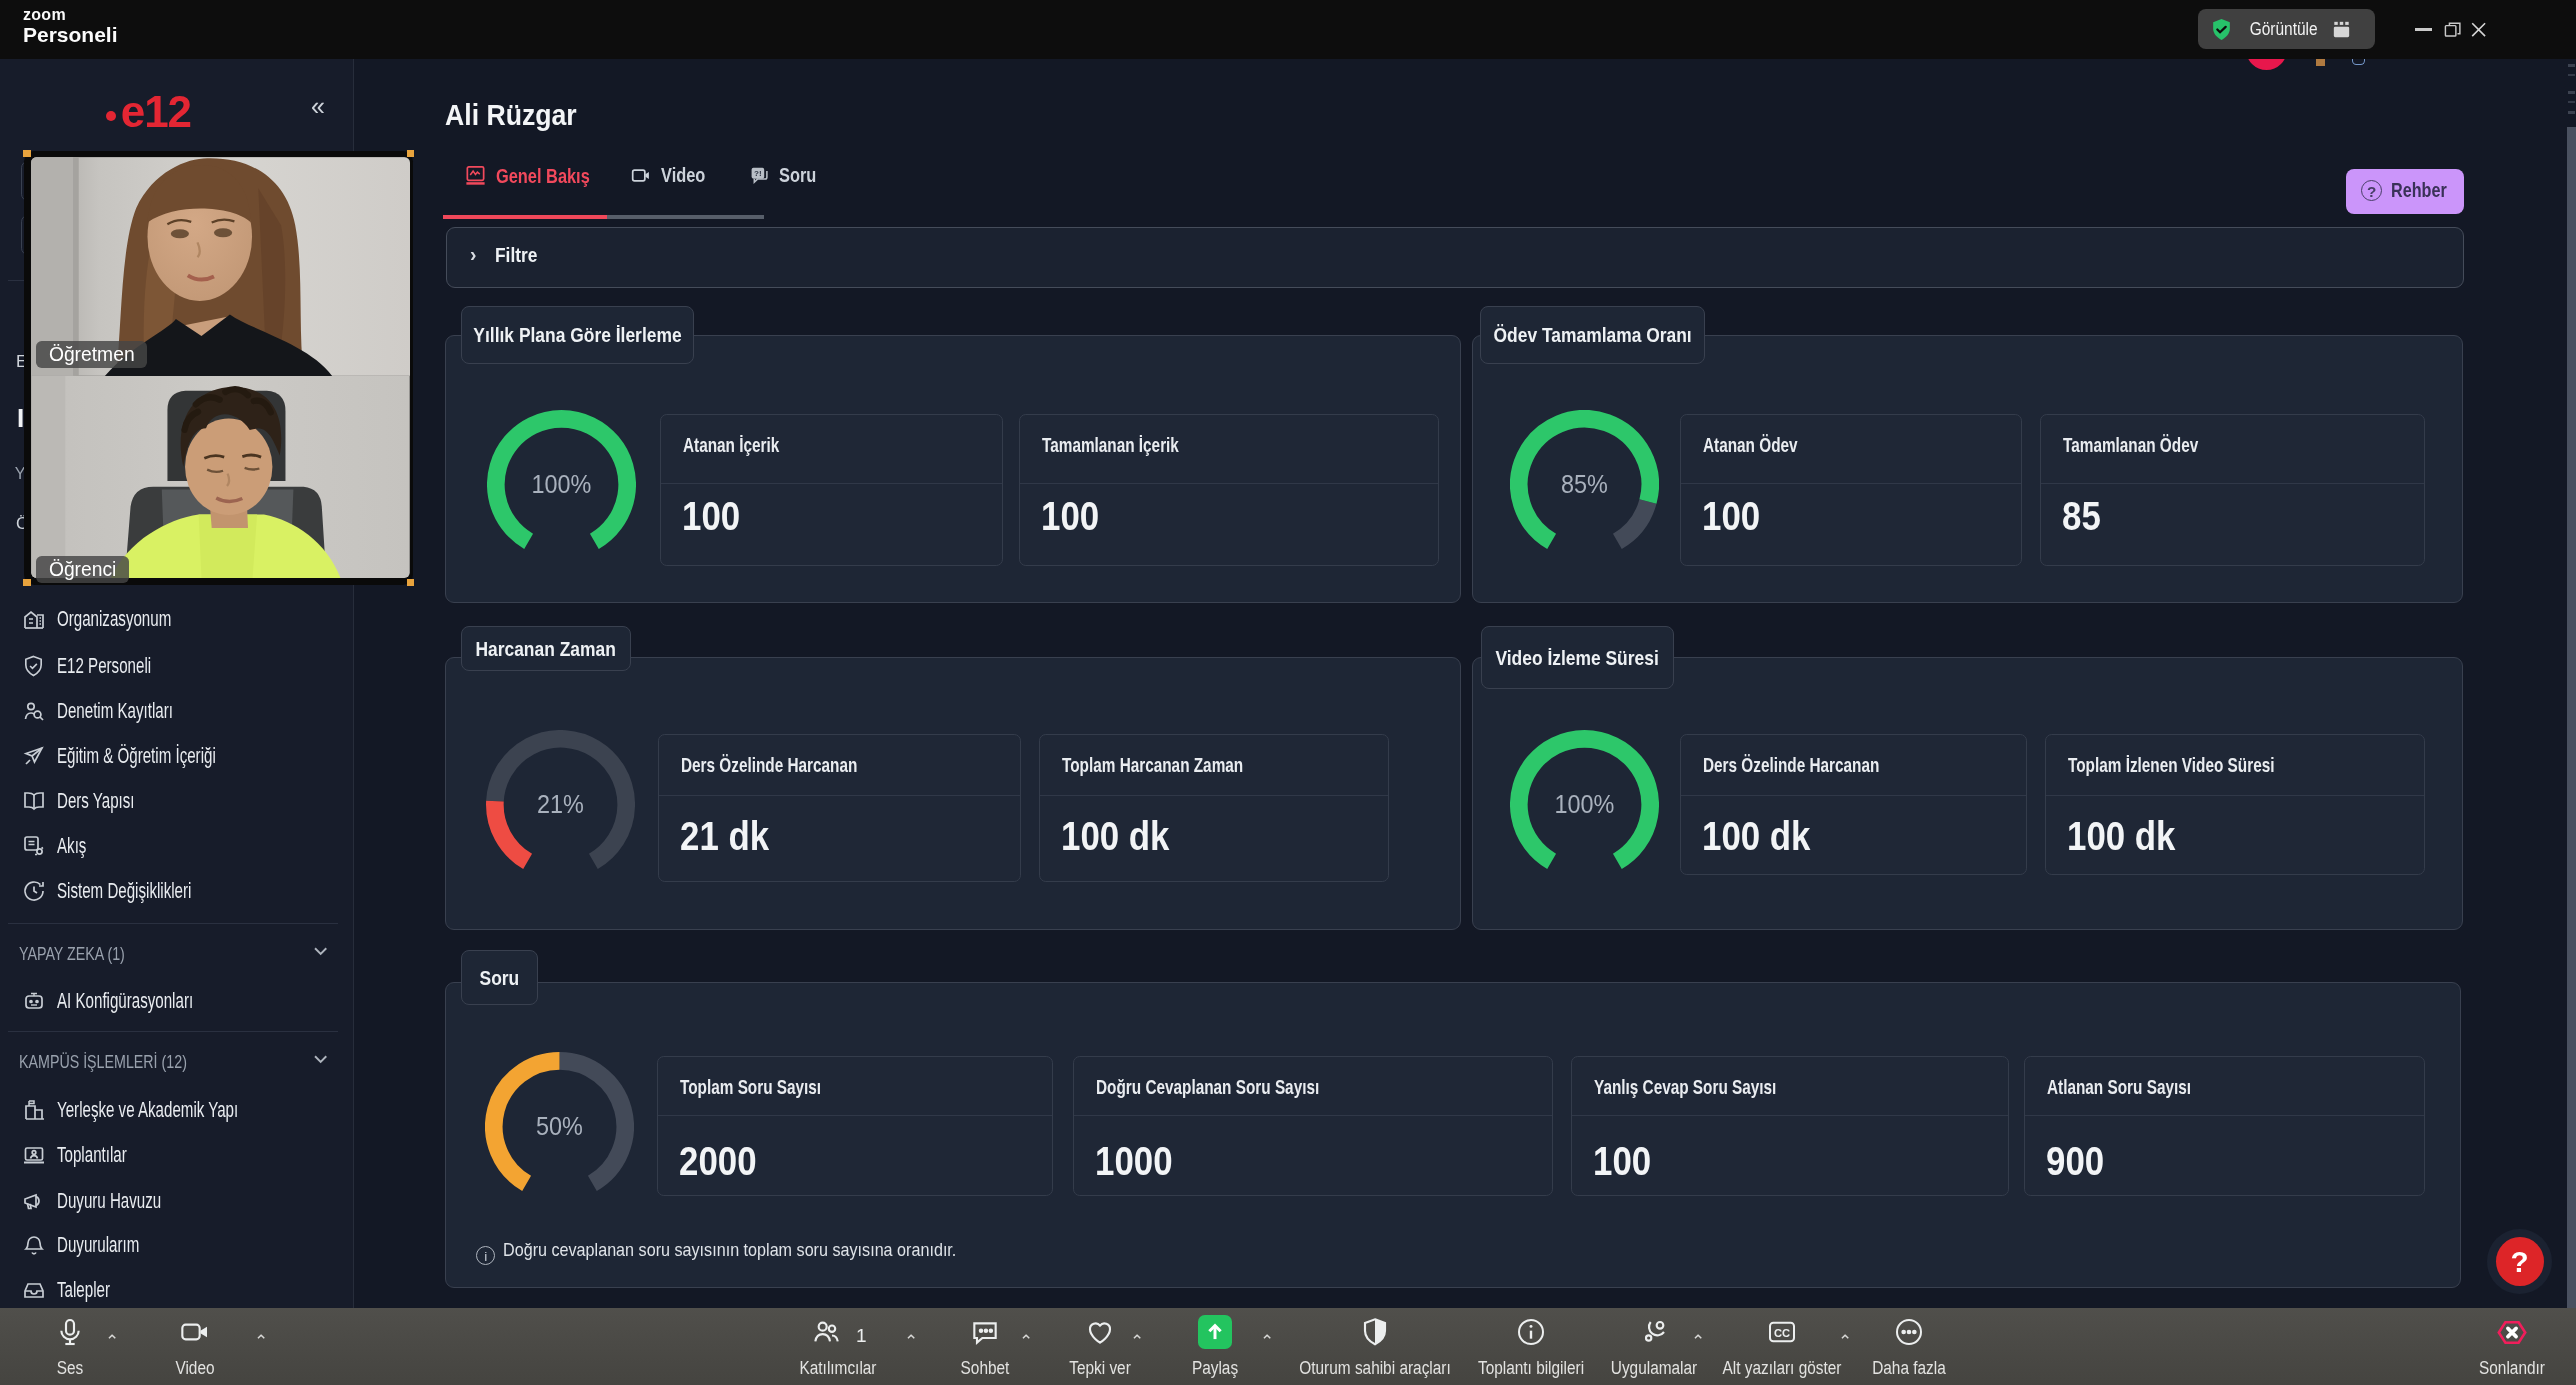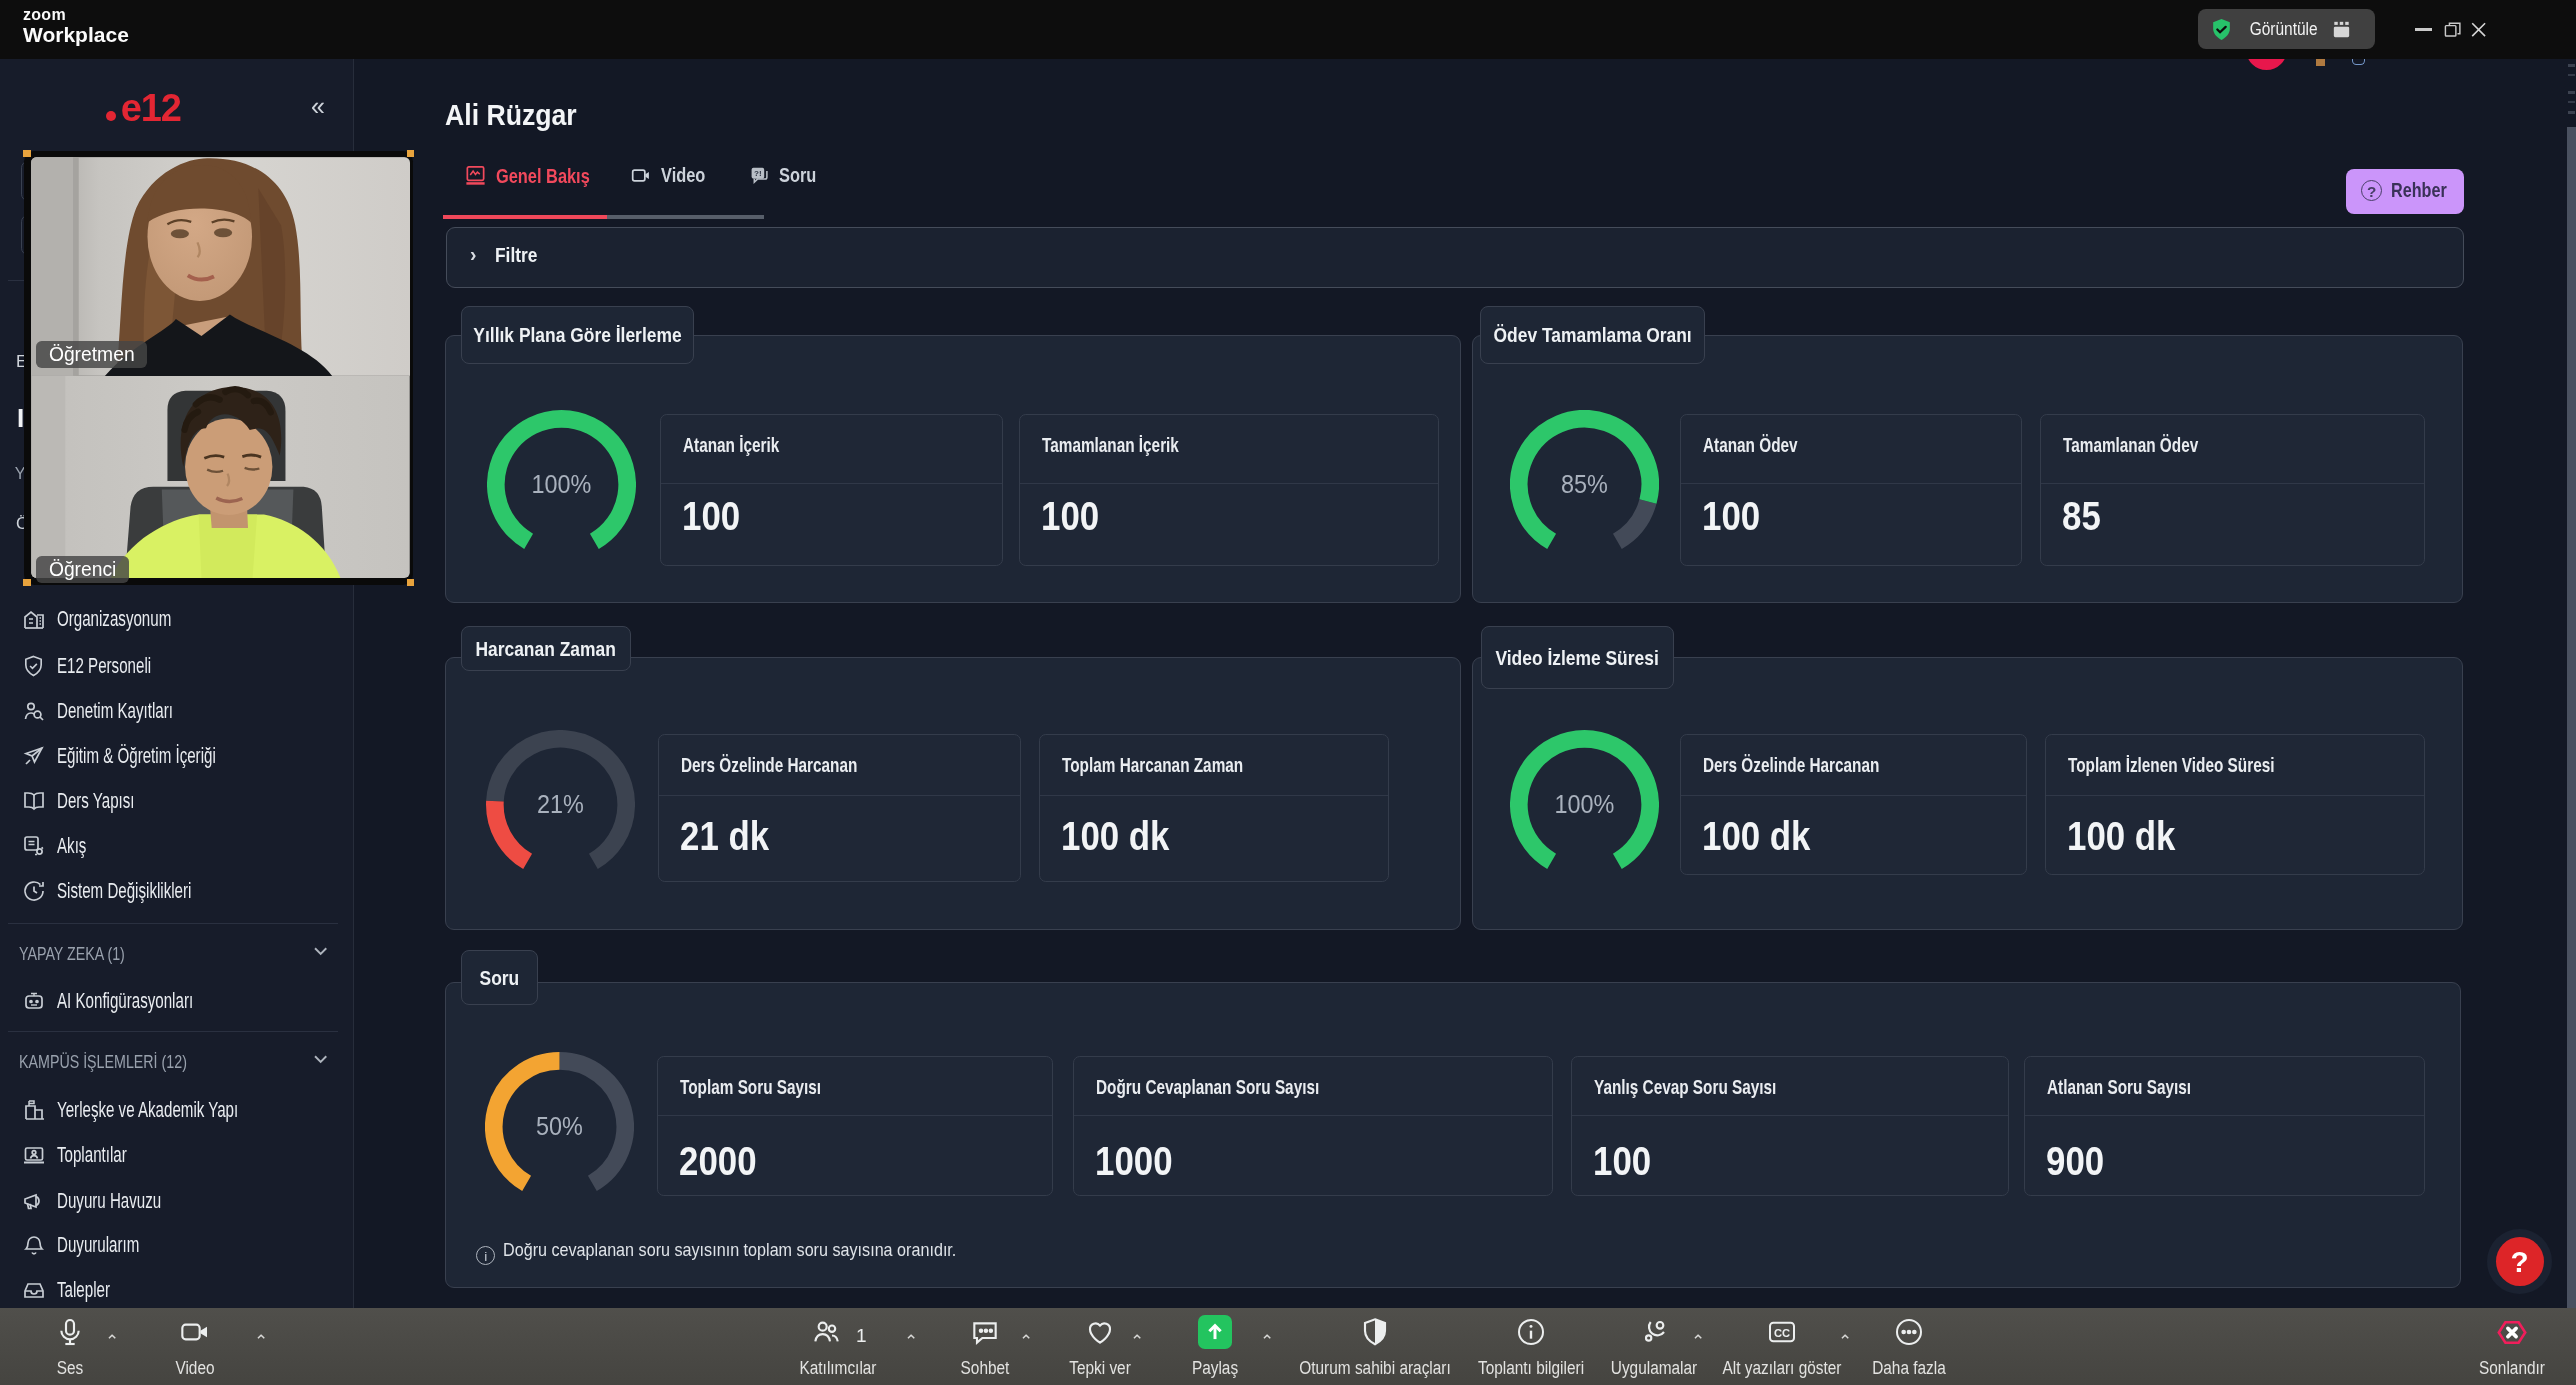--- a/index.html
+++ b/index.html
@@ -62,21 +62,21 @@
   .scrollthumb { position:absolute; left:2567px; top:127px; width:8.5px; height:1181px; background:#4a5160; }
 </style>
 </head>
 <body>
 <div id="stage">
 
   <div id="sidebar" class="abs">
 
     <div class="abs" style="left:106px; top:35px; width:114px; height:40px;">
       <div class="abs" style="left:0; top:17px; width:10.2px; height:10.2px; border-radius:50%; background:#e32633;"></div>
-      <span class="abs" style="left:14.8px; top:-6.8px; font-size:38px; font-weight:800; color:#e32633; letter-spacing:-1.1px;">e12</span>
+      <span class="abs" style="left:14.8px; top:-6.8px; font-size:44px; font-weight:800; color:#e32633; letter-spacing:-1.1px;">e12</span>
     </div>
     <span class="abs" style="left:311px; top:33px; font-size:25px; color:#cdd2d9;">«</span>
 
     <div class="abs" style="left:20.5px; top:102px; width:318px; height:40px; border:1.1px solid #3a4150; border-radius:6.8px;"></div>
     <div class="abs" style="left:20.5px; top:156px; width:318px; height:40px; border:1.1px solid #3a4150; border-radius:6.8px;"></div>
     <div class="abs" style="left:8px; top:221px; width:330px; border-top:1.1px solid #2a3040;"></div>
     <span class="abs" style="left:16px; top:293px; font-size:17px; color:#cfd4da;">E</span>
     <span class="abs" style="left:17px; top:344px; font-size:26px; font-weight:700; color:#f0f2f4;">I</span>
     <span class="abs" style="left:14.8px; top:406px; font-size:16px; color:#9aa2ae;">Y</span>
     <span class="abs" style="left:16px; top:455px; font-size:17px; color:#cfd4da;">Ö</span>
@@ -431,21 +431,21 @@
     <div class="abs" style="left:12px; top:405px; height:27px; padding:0 12.5px; background:rgba(70,70,70,.82); border-radius:5.7px; color:#fff; font-size:19.3px; line-height:27px;">Öğrenci</div>
 
     <div class="abs" style="left:-1.1px; top:-1.1px; width:7.4px; height:7.4px; background:#e8a33d;"></div>
     <div class="abs" style="right:-1.1px; top:-1.1px; width:7.4px; height:7.4px; background:#e8a33d;"></div>
     <div class="abs" style="left:-1.1px; bottom:-1.1px; width:7.4px; height:7.4px; background:#e8a33d;"></div>
     <div class="abs" style="right:-1.1px; bottom:-1.1px; width:7.4px; height:7.4px; background:#e8a33d;"></div>
   </div>
 
   <div id="titlebar" class="abs">
     <span class="zlogo1 abs">zoom</span>
-    <span class="zlogo2 abs">Workplace</span>
+    <span class="zlogo2 abs">Personeli</span>
     <div class="viewpill abs">
       <svg width="25" height="25" viewBox="0 0 24 24" style="margin-left:11.4px;">
         <path d="M12 2l8 3v6c0 5-3.5 8.5-8 11-4.5-2.5-8-6-8-11V5z" fill="#27c26a"></path>
         <path d="M8 12l2.6 2.6L16 9.5" stroke="#0d0d0d" stroke-width="2.2" fill="none" stroke-linecap="round"></path>
       </svg>
       <span class="t">Görüntüle</span>
       <svg width="23" height="23" viewBox="0 0 24 24" style="margin-left:8px;">
         <rect x="4" y="9" width="16" height="11" rx="1.5" fill="#d6d6d6"></rect>
         <rect x="4.5" y="4" width="3.6" height="3.2" fill="#d6d6d6"></rect>
         <rect x="10.2" y="4" width="3.6" height="3.2" fill="#d6d6d6"></rect>

